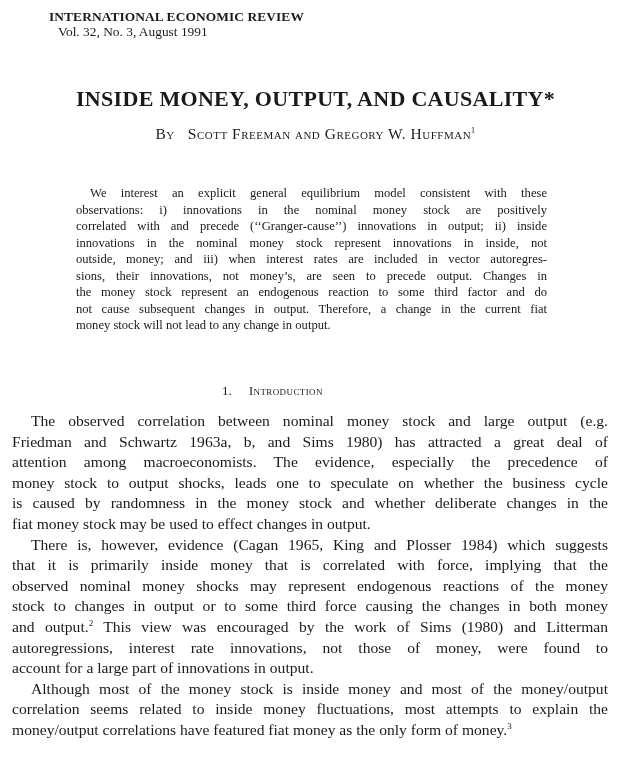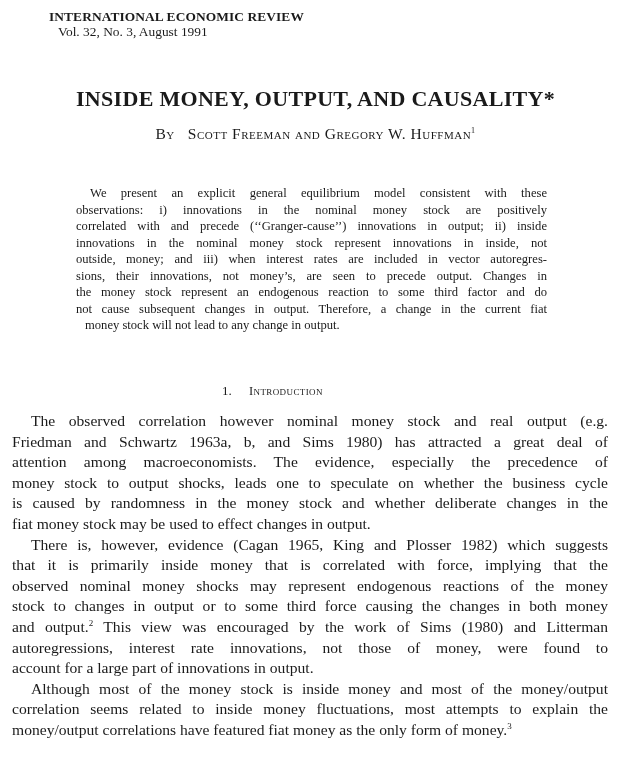--- a/index.html
+++ b/index.html
@@ -7,21 +7,21 @@
     width: 619px; height: 775px; overflow: hidden; position: relative;
     font-family: "Liberation Serif", "DejaVu Serif", serif; color: #1a1a1a;
   }
   .journal { position: absolute; left: 12px; top: 9px; font-size: 13.4px; font-weight: bold; letter-spacing: 0.1px; line-height: 15px; margin-left: 37px; }
   .volume { position: absolute; left: 58px; top: 24px; font-size: 13.4px; line-height: 15px; }
   .title { position: absolute; left: 0; width: 619px; top: 86px; text-align: center; font-size: 22px; font-weight: bold; letter-spacing: 0.3px; padding-left: 12px; box-sizing: border-box; }
   .byline { position: absolute; left: 0; width: 619px; top: 125px; text-align: center; font-size: 15.5px; font-variant: small-caps; letter-spacing: 0.5px; padding-left: 12px; box-sizing: border-box; }
   .byline sup { font-size: 8px; vertical-align: 6px; }
   .abstract { position: absolute; left: 76px; width: 471px; top: 185px; font-size: 12.6px; line-height: 16.5px; text-align: justify; }
   .abstract .line { display: block; text-align: justify; text-align-last: justify; white-space: nowrap; }
-  .abstract .line.last { text-align-last: left; margin-left: 9px; }
+  .abstract .line.last { text-align-last: left; }
   .abstract .line.indent { padding-left: 14px; }
   .section { position: absolute; left: 0; width: 539px; top: 383px; text-align: center; font-size: 12.5px; padding-left: 6px; box-sizing: border-box; }
   .section .num { margin-right: 14px; font-size: 13px; }
   .section .name { font-variant: small-caps; letter-spacing: 0.4px; }
   .body { position: absolute; left: 12px; width: 596px; top: 411px; font-size: 15.6px; line-height: 20.6px; }
   .body .line { display: block; white-space: nowrap; text-align: justify; text-align-last: justify; }
   .body .line.last { text-align-last: left; }
   .body .line.indent { padding-left: 19px; }
   sup.fn { font-size: 9px; vertical-align: 6px; line-height: 0; }
 </style>
@@ -32,44 +32,44 @@
 <div class="volume">Vol. 32, No. 3, August 1991</div>
 
 <div class="title">INSIDE MONEY, OUTPUT, AND CAUSALITY*</div>
 
 <div class="byline">
   <span>By</span>&nbsp;&nbsp;
   <span>Scott Freeman and Gregory W. Huffman</span><sup>1</sup>
 </div>
 
 <div class="abstract" id="abstract">
-    <span class="line indent">We present an explicit general equilibrium model consistent with these</span>
+    <span class="line indent">We interest an explicit general equilibrium model consistent with these</span>
     <span class="line">observations: i) innovations in the nominal money stock are positively</span>
     <span class="line">correlated with and precede (‘‘Granger-cause’’) innovations in output; ii) inside</span>
     <span class="line">innovations in the nominal money stock represent innovations in inside, not</span>
     <span class="line">outside, money; and iii) when interest rates are included in vector autoregres-</span>
     <span class="line">sions, their innovations, not money’s, are seen to precede output. Changes in</span>
     <span class="line">the money stock represent an endogenous reaction to some third factor and do</span>
     <span class="line">not cause subsequent changes in output. Therefore, a change in the current fiat</span>
     <span class="line last">money stock will not lead to any change in output.</span>
   </div>
 
 <div class="section">
   <span class="num">1.</span>
   <span class="name">Introduction</span>
 </div>
 
 <div class="body" id="body">
-    <span class="line indent"><span>The observed correlation however nominal money stock and real output (e.g.</span></span>
+    <span class="line indent"><span>The observed correlation between nominal money stock and large output (e.g.</span></span>
     <span class="line"><span>Friedman and Schwartz 1963a, b, and Sims 1980) has attracted a great deal of</span></span>
     <span class="line"><span>attention among macroeconomists. The evidence, especially the precedence of</span></span>
     <span class="line"><span>money stock to output shocks, leads one to speculate on whether the business cycle</span></span>
     <span class="line"><span>is caused by randomness in the money stock and whether deliberate changes in the</span></span>
     <span class="line last"><span>fiat money stock may be used to effect changes in output.</span></span>
-    <span class="line indent"><span>There is, however, evidence (Cagan 1965, King and Plosser 1982) which suggests</span></span>
+    <span class="line indent"><span>There is, however, evidence (Cagan 1965, King and Plosser 1984) which suggests</span></span>
     <span class="line"><span>that it is primarily inside money that is correlated with force, implying that the</span></span>
     <span class="line"><span>observed nominal money shocks may represent endogenous reactions of the money</span></span>
     <span class="line"><span>stock to changes in output or to some third force causing the changes in both money</span></span>
     <span class="line"><span>and output.</span><sup class="fn">2</sup><span> This view was encouraged by the work of Sims (1980) and Litterman</span></span>
     <span class="line"><span>autoregressions, interest rate innovations, not those of money, were found to</span></span>
     <span class="line last"><span>account for a large part of innovations in output.</span></span>
     <span class="line indent"><span>Although most of the money stock is inside money and most of the money/output</span></span>
     <span class="line"><span>correlation seems related to inside money fluctuations, most attempts to explain the</span></span>
     <span class="line last"><span>money/output correlations have featured fiat money as the only form of money.</span><sup class="fn">3</sup></span>
   </div>

